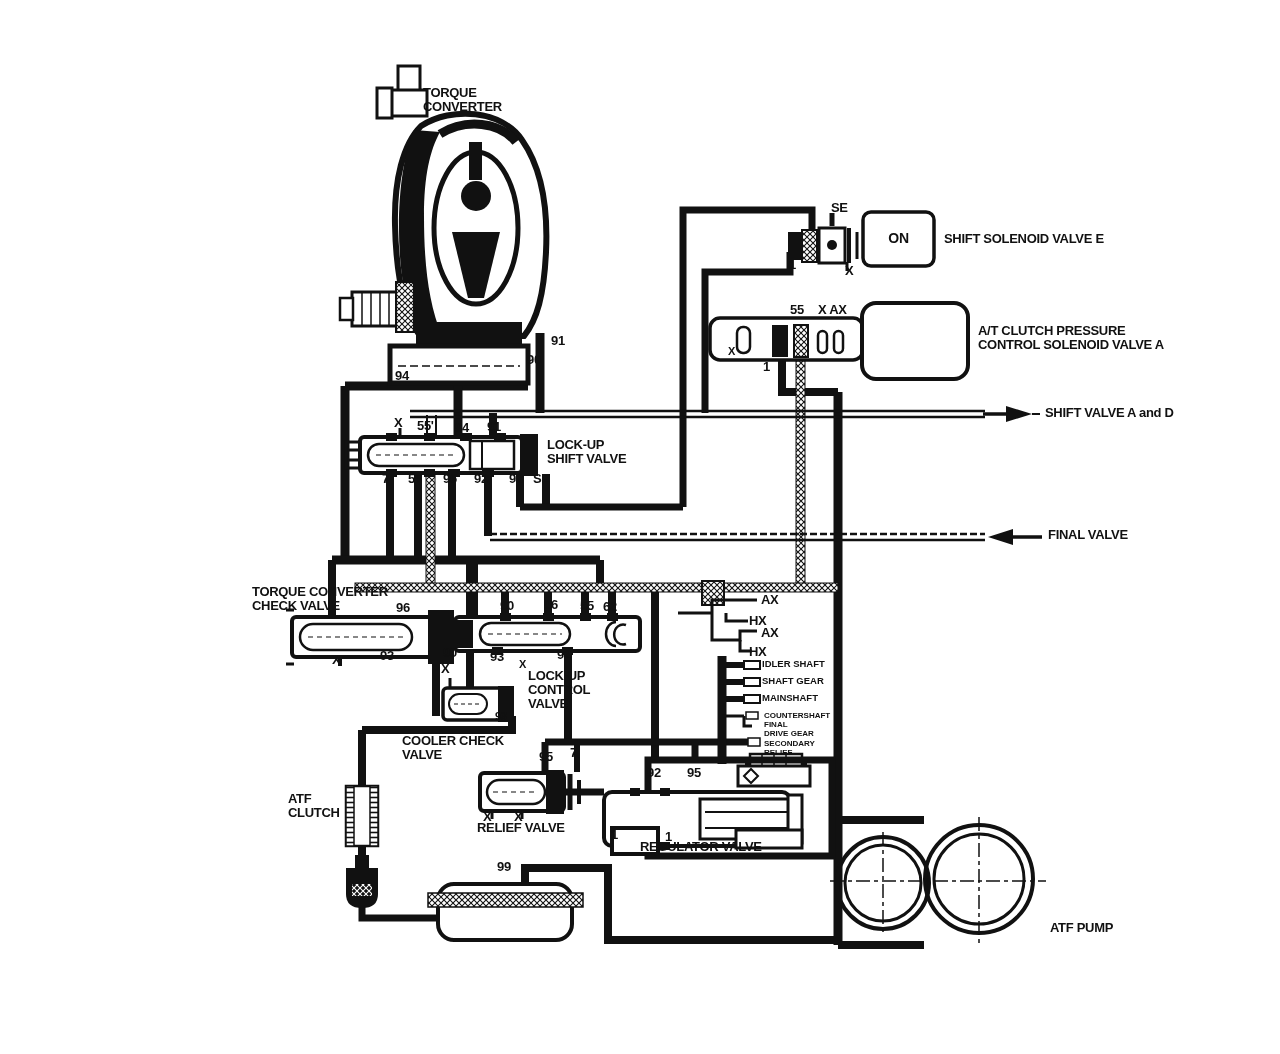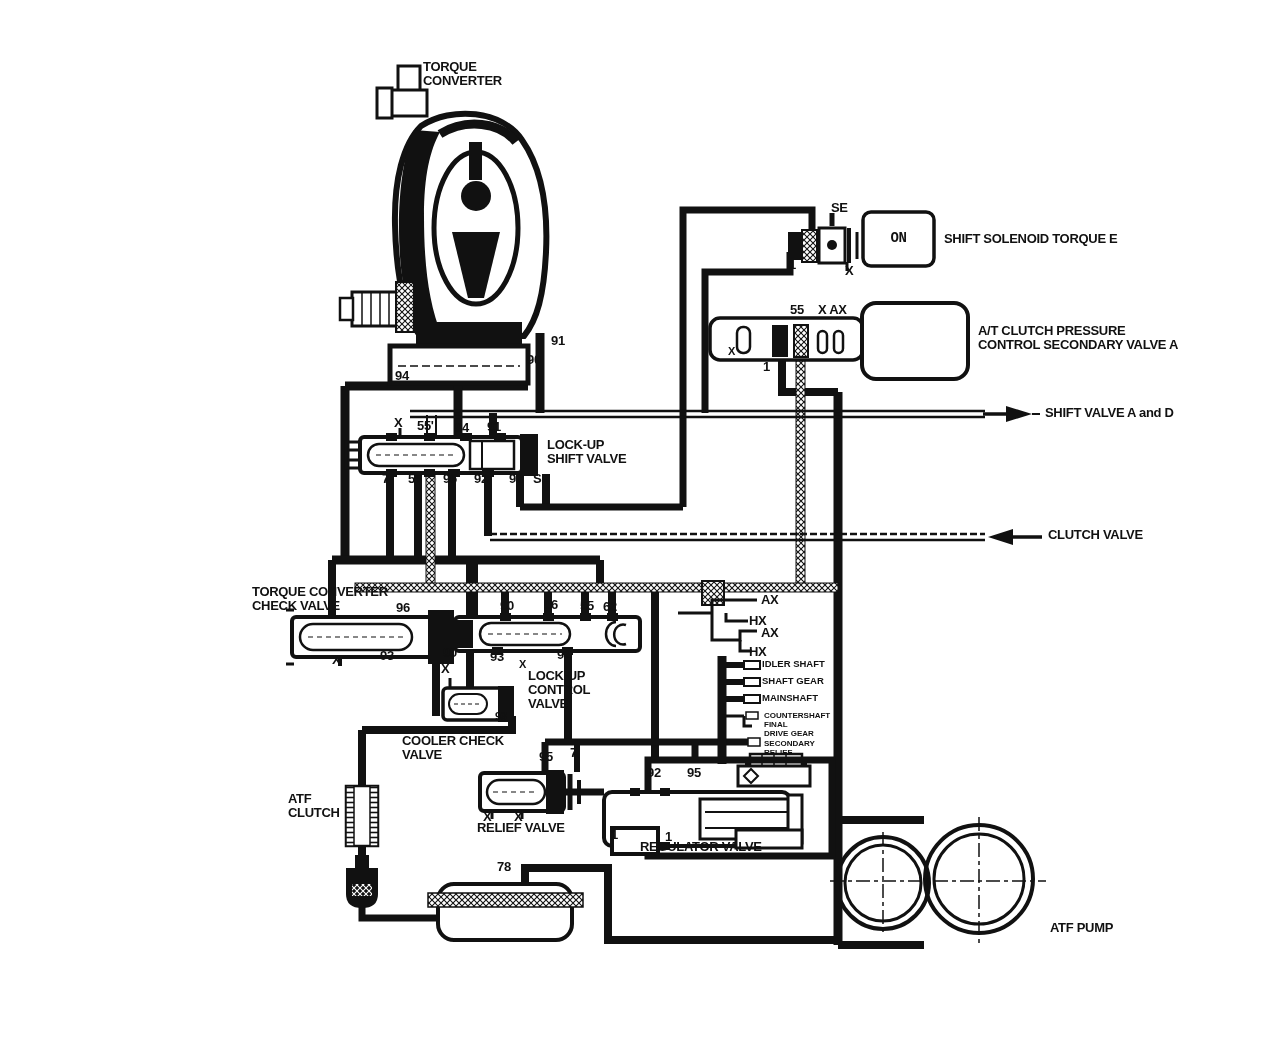--- a/index.html
+++ b/index.html
@@ -5,21 +5,21 @@
   html,body{margin:0;padding:0;background:#fff;}
   #stage{position:relative;width:1280px;height:1054px;background:#fff;overflow:hidden;
          font-family:"Liberation Sans",sans-serif;}
   #stage svg{position:absolute;left:0;top:0;}
   .lbl{position:absolute;font-weight:bold;font-size:13px;line-height:1.08;color:#111;
        white-space:pre;letter-spacing:-0.3px;}
   .s11{font-size:11px;}
   .s9{font-size:9.5px;letter-spacing:0;}
   .s8{font-size:8px;letter-spacing:0;line-height:1.15;}
   .onbox{display:flex;align-items:center;justify-content:center;width:71px;height:54px;
-         font-size:14px;white-space:normal;font-family:Liberation Mono, monospace;}
+         font-size:14px;white-space:normal;}
 </style>
 </head>
 <body>
 
 <div id="stage">
 
 <svg width="1280" height="1054" viewBox="0 0 1280 1054">
   <defs>
     <pattern id="xh" width="6" height="6" patternUnits="userSpaceOnUse">
       <rect width="6" height="6" fill="#fff"></rect>
@@ -279,28 +279,28 @@
     <circle cx="979" cy="879" r="54" stroke-width="4"></circle>
     <circle cx="979" cy="879" r="45" stroke-width="3"></circle>
     <g stroke-width="1.5" stroke-dasharray="14,4,4,4">
       <path d="M830,881 H1046"></path>
       <path d="M883,832 V934"></path>
       <path d="M979,817 V943"></path>
     </g>
   </g>
 </svg>
 
-<div class="lbl" style="left:423px;top:60px">TORQUE
+<div class="lbl" style="left:423px;top:86px">TORQUE
 CONVERTER</div>
-<div class="lbl" style="left:944px;top:232px">SHIFT SOLENOID TORQUE E</div>
+<div class="lbl" style="left:944px;top:232px">SHIFT SOLENOID VALVE E</div>
 <div class="lbl onbox" style="left:863px;top:212px">ON</div>
 <div class="lbl" style="left:978px;top:324px">A/T CLUTCH PRESSURE
-CONTROL SECONDARY VALVE A</div>
+CONTROL SOLENOID VALVE A</div>
 <div class="lbl" style="left:1045px;top:406px">SHIFT VALVE A and D</div>
-<div class="lbl" style="left:1048px;top:528px">CLUTCH VALVE</div>
+<div class="lbl" style="left:1048px;top:528px">FINAL VALVE</div>
 <div class="lbl" style="left:547px;top:438px">LOCK-UP
 SHIFT VALVE</div>
 <div class="lbl" style="left:252px;top:585px">TORQUE CONVERTER
 CHECK VALVE</div>
 <div class="lbl" style="left:528px;top:669px">LOCK-UP
 CONTROL
 VALVE</div>
 <div class="lbl" style="left:402px;top:734px">COOLER CHECK
 VALVE</div>
 <div class="lbl" style="left:288px;top:792px">ATF
@@ -357,15 +357,15 @@
 <div class="lbl" style="left:441px;top:662px">X</div>
 <div class="lbl s11" style="left:495px;top:711px">93</div>
 <div class="lbl" style="left:539px;top:750px">95</div>
 <div class="lbl" style="left:570px;top:746px">7</div>
 <div class="lbl" style="left:483px;top:810px">X</div>
 <div class="lbl" style="left:514px;top:810px">X</div>
 <div class="lbl" style="left:647px;top:766px">92</div>
 <div class="lbl" style="left:687px;top:766px">95</div>
 <div class="lbl" style="left:611px;top:828px">1</div>
 <div class="lbl" style="left:665px;top:830px">1</div>
-<div class="lbl" style="left:497px;top:860px">78</div>
+<div class="lbl" style="left:497px;top:860px">99</div>
 
 </div>
 
 </body></html>

